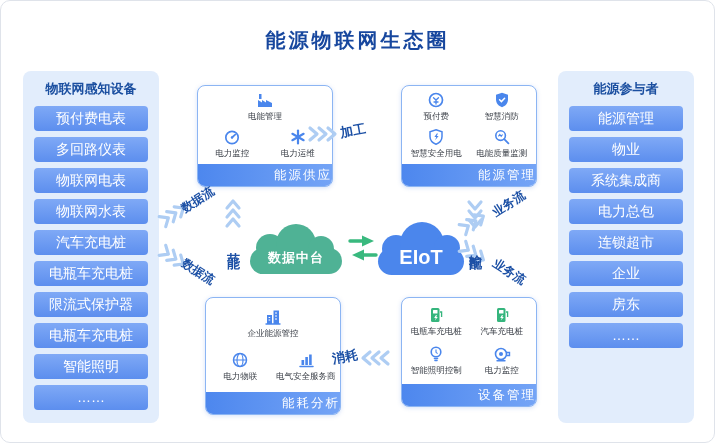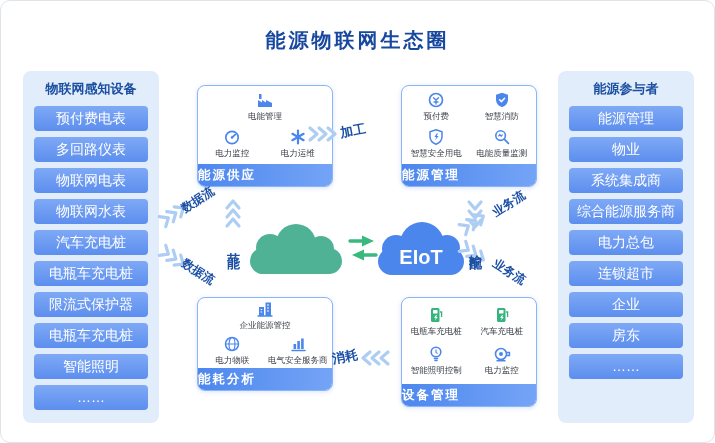--- a/index.html
+++ b/index.html
@@ -9,23 +9,23 @@
 
   .panel { position:absolute; top:70px; width:136px; height:352px; background:#e2edfc; border-radius:8px; }
   .panel-left { left:22px; }
   .panel-right { left:557px; }
   .panel-title { display:block; text-align:center; font-size:13px; font-weight:bold; color:#1b4fa0; padding:9px 0 2px; }
   .pill { display:block; width:114px; height:25px; line-height:25px; margin:6px auto 0; background:linear-gradient(180deg,#7fa9f6,#5c8eee); border-radius:4px; color:#fff; font-size:14px; text-align:center; }
 
   .module { position:absolute; width:136px; background:#fff; border:1px solid #8cb5f3; border-radius:8px; box-shadow:0 1px 4px rgba(90,140,230,.25); box-sizing:border-box; }
   #mod-supply { left:196px; top:84px; height:102px; }
   #mod-management { left:400px; top:84px; height:102px; }
-  #mod-analysis { left:196px; top:296px; height:94px; }
+  #mod-analysis { left:204px; top:296px; height:118px; }
   #mod-device { left:400px; top:296px; height:110px; }
-  .mod-bar { position:absolute; bottom:0; left:0; right:0; height:22px; line-height:22px; text-align:left; color:#fff; font-size:12.5px; font-weight:bold; letter-spacing:2px; background:linear-gradient(90deg,#4d87ee,#74a4f6); border-radius:0 0 7px 7px; }
+  .mod-bar { position:absolute; bottom:0; left:0; right:0; height:22px; line-height:22px; text-align:right; color:#fff; font-size:12.5px; font-weight:normal; letter-spacing:2px; background:linear-gradient(90deg,#4d87ee,#74a4f6); border-radius:0 0 7px 7px; }
   .mod-body { position:absolute; top:0; left:0; right:0; bottom:22px; display:flex; flex-direction:column; justify-content:space-evenly; }
   .mod-row { display:flex; justify-content:space-evenly; align-items:flex-start; }
   .mod-item { display:flex; flex-direction:column; align-items:center; width:62px; }
   .mod-item svg { width:20px; height:20px; }
   .mod-item .lbl { font-size:8.5px; color:#3a3f47; margin-top:1px; white-space:nowrap; }
 
   .cloud { position:absolute; }
   .cloud .blob { position:absolute; border-radius:50%; }
   .cloud .base { position:absolute; bottom:0; left:0; right:0; }
   .cloud .txt { position:absolute; left:0; width:100%; text-align:center; color:#fff; font-weight:bold; }
@@ -75,21 +75,20 @@
     <div class="pill">电瓶车充电桩</div>
     <div class="pill">智能照明</div>
     <div class="pill">……</div>
   </div>
 
   <div class="panel panel-right">
     <span class="panel-title">能源参与者</span>
     <div class="pill">能源管理</div>
     <div class="pill">物业</div>
     <div class="pill">系统集成商</div>
-    <div class="pill">综合能源服务商</div>
     <div class="pill">电力总包</div>
     <div class="pill">连锁超市</div>
     <div class="pill">企业</div>
     <div class="pill">房东</div>
     <div class="pill">……</div>
   </div>
 
   <div class="module" id="mod-supply">
     <div class="mod-body">
       <div class="mod-row">
@@ -243,20 +242,21 @@
       </div>
     </div>
     <div class="mod-bar">设备管理</div>
   </div>
 
   <div class="cloud" id="cloud-data">
     <div class="blob b1"></div>
     <div class="blob b2"></div>
     <div class="blob b3"></div>
     <div class="base"></div>
+    <span class="txt">数据中台</span>
   </div>
   <div class="cloud" id="cloud-eiot">
     <div class="blob b1"></div>
     <div class="blob b2"></div>
     <div class="blob b3"></div>
     <div class="base"></div>
     <span class="txt">EIoT</span>
   </div>
 
   <svg class="arrows" viewBox="0 0 715 443">

